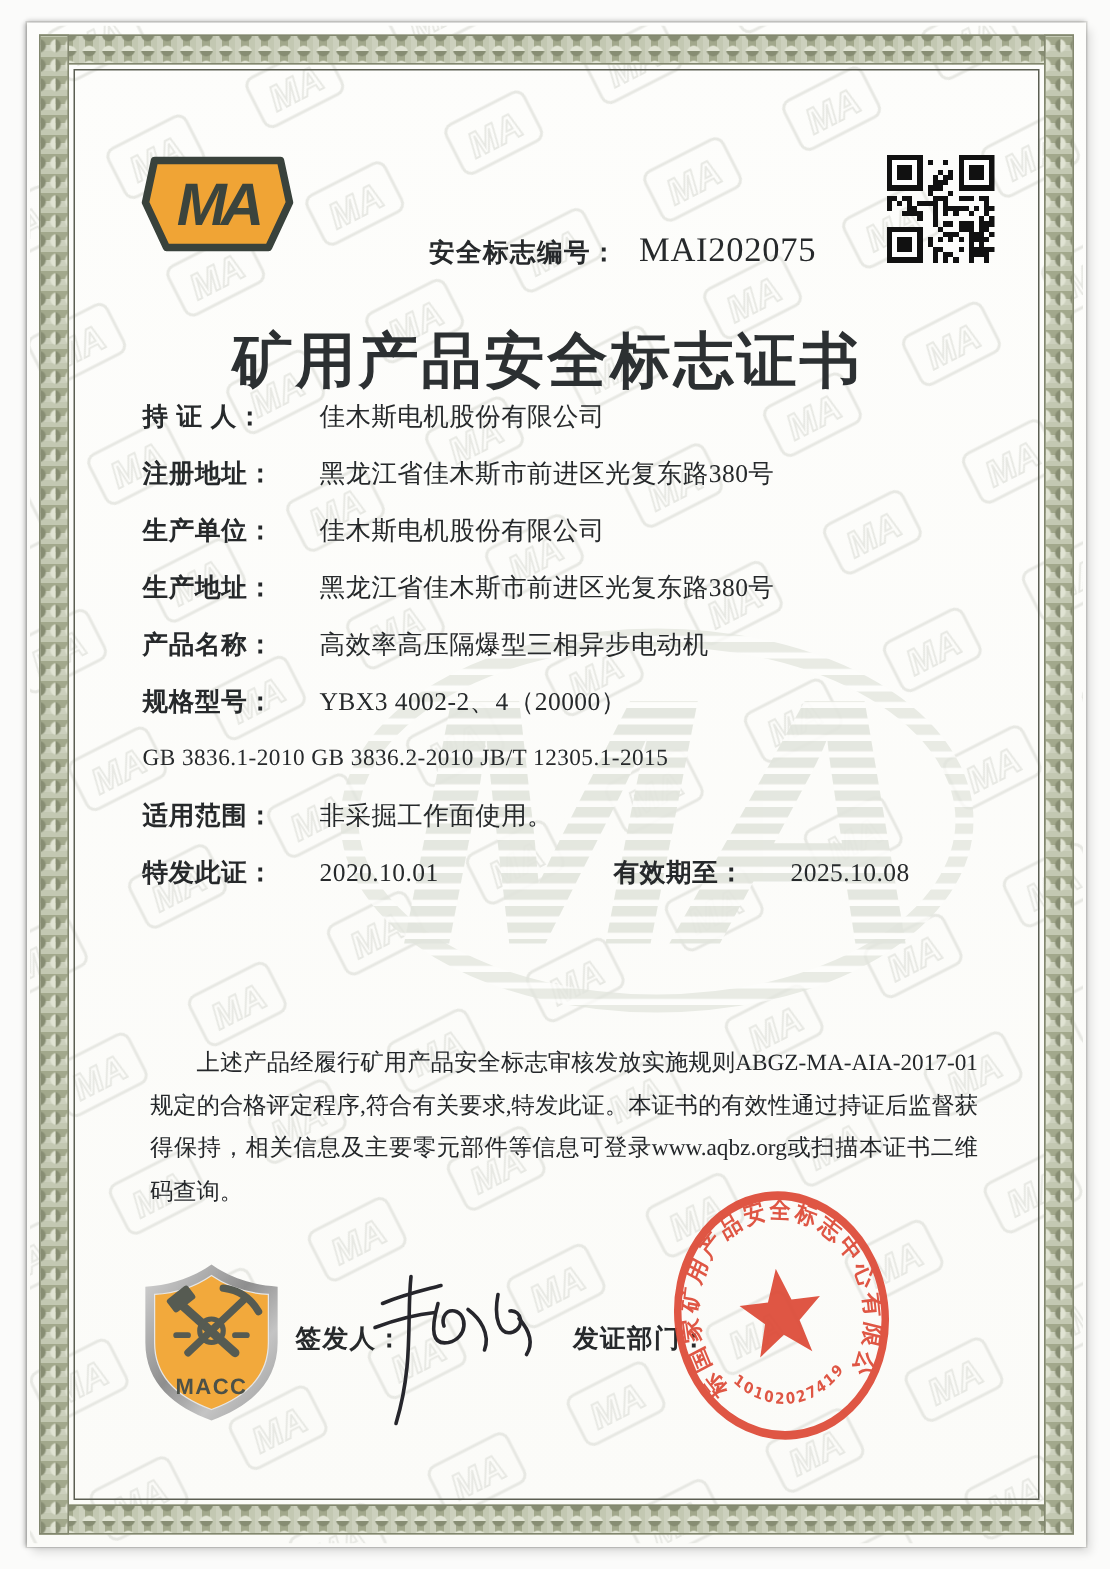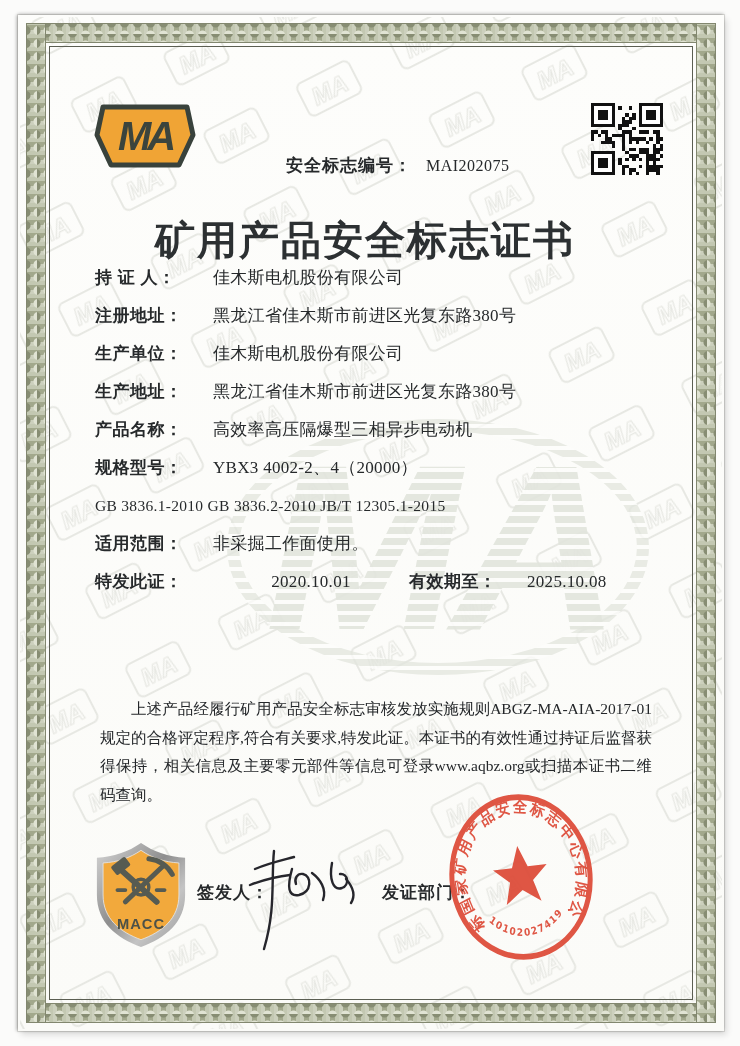--- a/index.html
+++ b/index.html
@@ -37,34 +37,34 @@
     background-image:
       radial-gradient(circle at -10% 50%, #e0e3d3 0 4px, rgba(0,0,0,0) 5px),
       radial-gradient(circle at 110% 50%, #878d73 0 4px, rgba(0,0,0,0) 5px),
       repeating-linear-gradient(0deg,#ccd0bd 0 4px,#a2a88c 4px 9px,#c3c8b2 9px 13px);
     background-size:10px 13px,10px 13px,auto;}
   .inner-line{position:absolute;left:31px;top:31px;right:31px;bottom:31px;border:1px solid #5b5e52;}
 
   .ma-badge{position:absolute;left:75px;top:88px;width:104px;height:66px;}
   .cert-no-line{position:absolute;left:268px;top:119px;display:flex;align-items:baseline;gap:14px;white-space:nowrap;margin-top:20px;}
   .cert-no-label{font-weight:700;font-size:17px;letter-spacing:1px;}
-  .cert-no-value{font-family:"Liberation Serif",serif;font-size:16px;letter-spacing:.5px;}
+  .cert-no-value{font-family:"Liberation Serif",serif;font-size:23px;letter-spacing:.5px;}
   .qr{position:absolute;left:573px;top:85px;width:72px;height:78px;}
 
   .doc-title{
     position:absolute;left:0;right:12px;top:198px;text-align:center;
     font-family:"Liberation Serif",serif;font-weight:900;font-size:40px;
     letter-spacing:2px;color:#2c3032;
   }
 
   .fields{position:absolute;left:77px;top:252px;width:566px;}
   .frow{display:flex;align-items:baseline;margin-bottom:16px;line-height:22px;}
   .flabel{font-weight:700;font-size:17px;min-width:118px;letter-spacing:.5px;flex:0 0 auto;}
   .frow.long .flabel{min-width:0;margin-right:12px;}
-  .fvalue{font-family:"Liberation Serif",serif;font-size:17px;letter-spacing:.3px;text-align:center;}
+  .fvalue{font-family:"Liberation Serif",serif;font-size:17px;letter-spacing:.3px;}
   .frow.long .fvalue{font-size:15.5px;white-space:nowrap;}
   .fvalue.date{width:196px;flex:0 0 auto;}
 
   .statement{
     position:absolute;left:82px;top:680px;width:552px;
     font-family:"Liberation Serif",serif;font-size:15.5px;line-height:1.85;
     text-align:justify;text-indent:2em;color:#24272a;
   }
 
   .macc-shield{position:absolute;left:74px;top:826px;width:98px;height:108px;}

